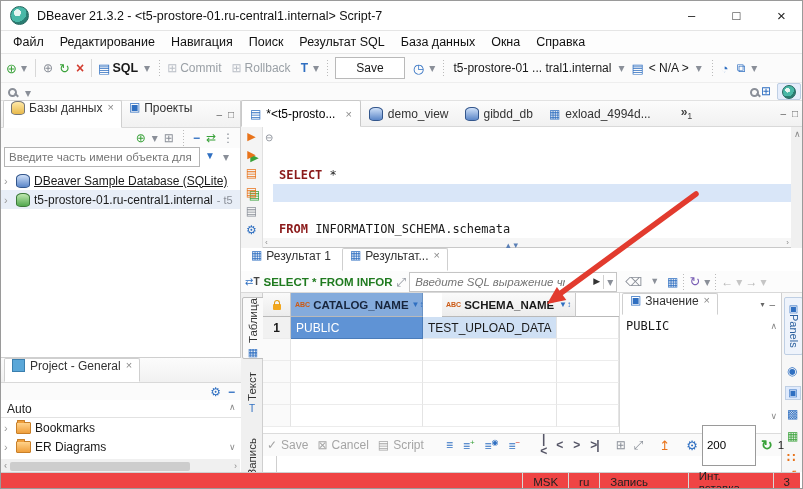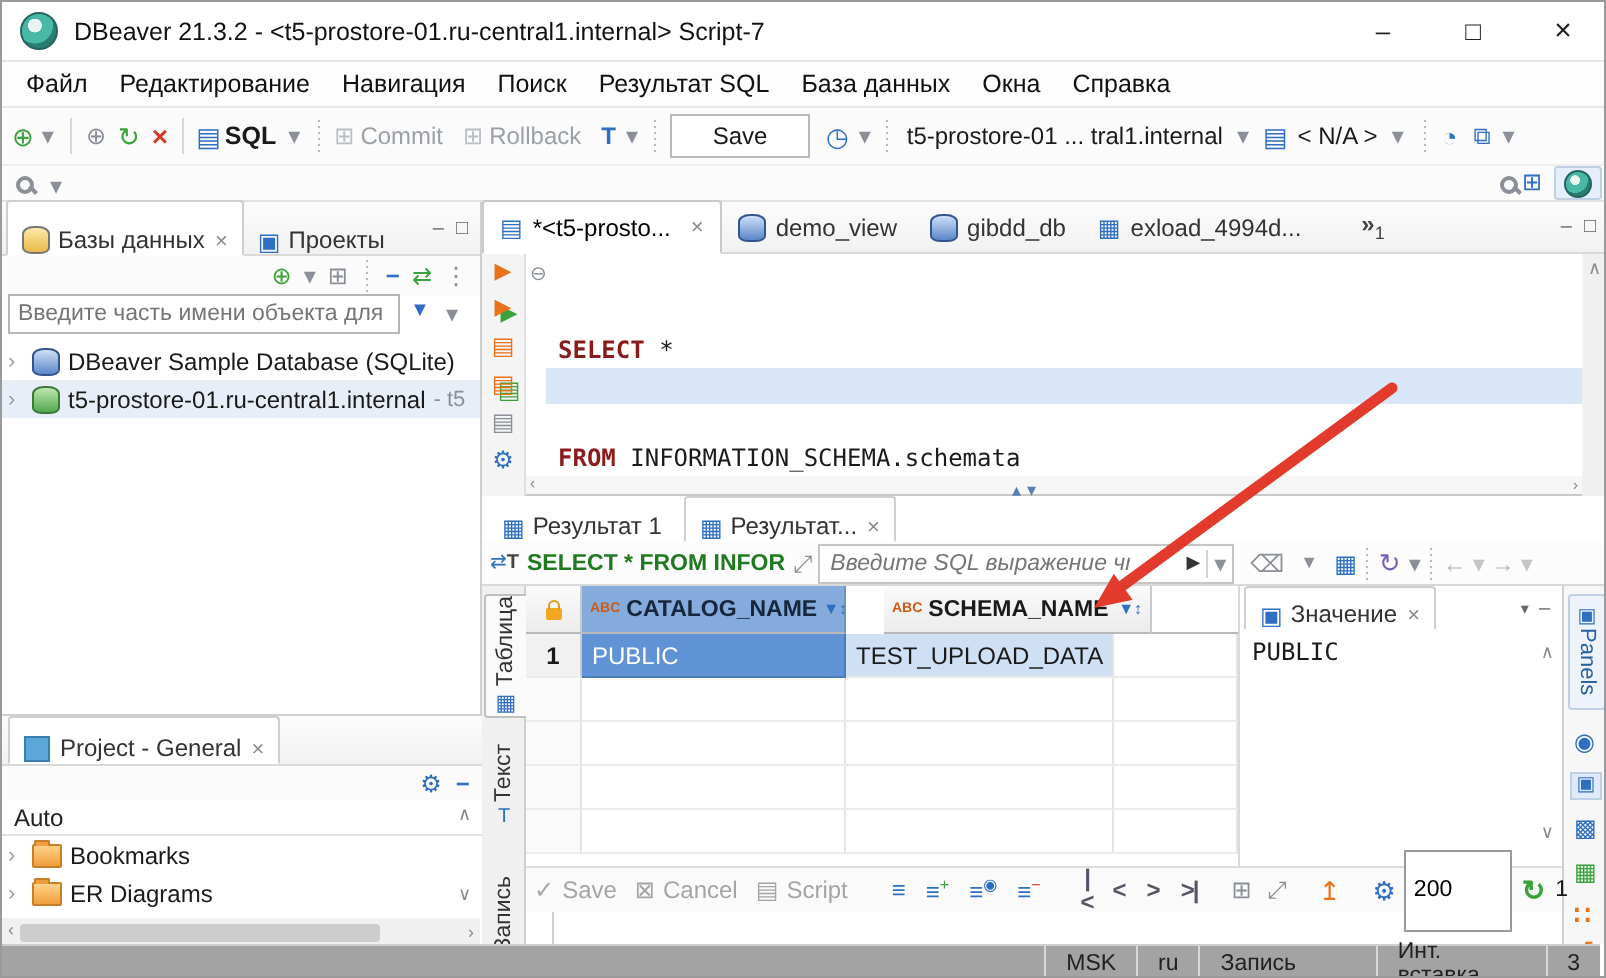--- a/index.html
+++ b/index.html
@@ -27,21 +27,21 @@
   .cyl.green{background:linear-gradient(#bfe8b0,#52a84f);border-color:#3c7a3a;}
   .cyl.blue{background:linear-gradient(#cfe0f8,#5b86c8);border-color:#33568c;}
   .mag{display:inline-block;width:9px;height:9px;border:2px solid #8a8f98;border-radius:50%;position:relative;}
   .mag:after{content:"";position:absolute;width:5px;height:2px;background:#8a8f98;transform:rotate(45deg);right:-4px;bottom:-1px;}
   .folder{display:inline-block;width:13px;height:10px;background:linear-gradient(#ffd28a,#ef9f3c);border:1px solid #c87f28;border-radius:1px;position:relative;}
   .folder:before{content:"";position:absolute;top:-3px;left:0;width:6px;height:2px;background:#ef9f3c;border:1px solid #c87f28;border-bottom:none;border-radius:1px 1px 0 0;}
   .lock{display:inline-block;width:8px;height:6px;background:#f2a71e;border-radius:1px;position:relative;margin-top:4px;}
   .lock:before{content:"";position:absolute;top:-4px;left:1px;width:4px;height:4px;border:1.5px solid #e29a12;border-bottom:none;border-radius:3px 3px 0 0;}
   
   .ptabs{background:linear-gradient(#fcfcfc,#f1f1f1);border-bottom:1px solid #d9d9d9;display:flex;align-items:center;}
-  .ptab{display:flex;align-items:flex-end;height:100%;padding:0 7px;color:#333;}
+  .ptab{display:flex;align-items:flex-start;height:100%;padding:0 7px;color:#333;}
   .ptab.active{background:#fff;border:1px solid #cfcfcf;border-bottom-color:#fff;border-radius:2px 2px 0 0;}
   .close-x{color:#8a8a8a;font-size:11px;margin-left:5px;}
   .minmax{margin-left:auto;display:flex;align-items:center;color:#666;font-size:10px;gap:6px;padding-right:6px;}
   
   #dbnav{left:0;top:100px;width:240px;height:256px;border-right:1px solid #cfcfcf;background:#fff;}
   #dbnav-filter{left:3px;top:46px;width:196px;height:20px;border:1px solid #b5b5b5;font-size:11.5px;padding:0 4px;color:#555;font-family:"Liberation Sans",sans-serif;}
   .tree-row{display:flex;align-items:center;height:19px;padding-left:3px;gap:4px;}
   .chev{color:#9a9a9a;font-size:11px;width:8px;}
   
   #project{left:0;top:356px;width:276px;height:115px;border-top:1px solid #cfcfcf;border-right:1px solid #cfcfcf;background:#fff;}
@@ -76,21 +76,21 @@
   
   #restoolbar{left:262px;top:432px;width:518px;height:23px;background:#fafafa;border-top:1px solid #dcdcdc;display:flex;align-items:center;padding-left:4px;}
   .gbtn{display:flex;align-items:center;gap:4px;color:#a5a5a5;margin-right:9px;}
   #resstatus{left:262px;top:455px;width:518px;height:16px;background:#fafafa;display:flex;align-items:center;gap:6px;padding-left:6px;font-size:11.5px;color:#222;}
   #fetchsize{width:44px;height:17px;border:1px solid #9a9a9a;font-size:11.5px;padding:11px 4px;font-family:"Liberation Sans",sans-serif;}
   
   .sb{background:#f0f0f0;}
   .thumb{background:#cdcdcd;border-radius:2px;}
   .sarrow{color:#8a8a8a;font-size:9px;}
   
-  #statusbar{left:0;top:471px;width:799px;height:18px;background:#a3a3a3;border-top:1px solid #cfcfcf;display:flex;align-items:center;font-size:11.5px;color:#222;}
+  #statusbar{left:0;top:471px;width:799px;height:18px;background:#ef4444;border-top:1px solid #cfcfcf;display:flex;align-items:center;font-size:11.5px;color:#222;}
   .sb-cell{padding:0 10px;height:100%;display:flex;align-items:center;border-left:1px solid #d8d8d8;}
   #arrow-svg{left:0;top:0;width:803px;height:489px;pointer-events:none;z-index:50;}
   .grey{color:#8a8f98;} .blue{color:#2f6fc1;} .orange{color:#e8731a;} .green{color:#3aa23a;} .red{color:#d23b2e;}
 </style>
 </head>
 <body>
 
 <div id="win">
 
   <div class="abs" id="titlebar">
@@ -185,21 +185,21 @@
       <span class="icon green">⇄</span>
       <span class="icon grey">⋮</span>
     </div>
     <input class="abs" id="dbnav-filter" placeholder="Введите часть имени объекта для" style="">
     <span class="icon green abs" style="left:204px;top:50px;font-size:10px;color:#2f6fc1;">▼</span>
     <span class="icon grey abs" style="left:222px;top:50px;">▾</span>
     <div class="abs" style="left:0;top:70px;width:239px;">
       <div class="tree-row">
         <span class="chev">›</span>
         <span class="cyl blue"></span>
-        <span style="white-space:nowrap;">DBeaver Sample Database (SQLite)</span>
+        <span style="white-space:nowrap;text-decoration:underline;">DBeaver Sample Database (SQLite)</span>
       </div>
       <div class="tree-row" style="background:#e8eef7;">
         <span class="chev">›</span>
         <span class="cyl green"></span>
         <span style="white-space:nowrap;">t5-prostore-01.ru-central1.internal</span>
         <span class="grey" style="font-size:11px;white-space:nowrap;">- t5</span>
       </div>
     </div>
   </div>
 

